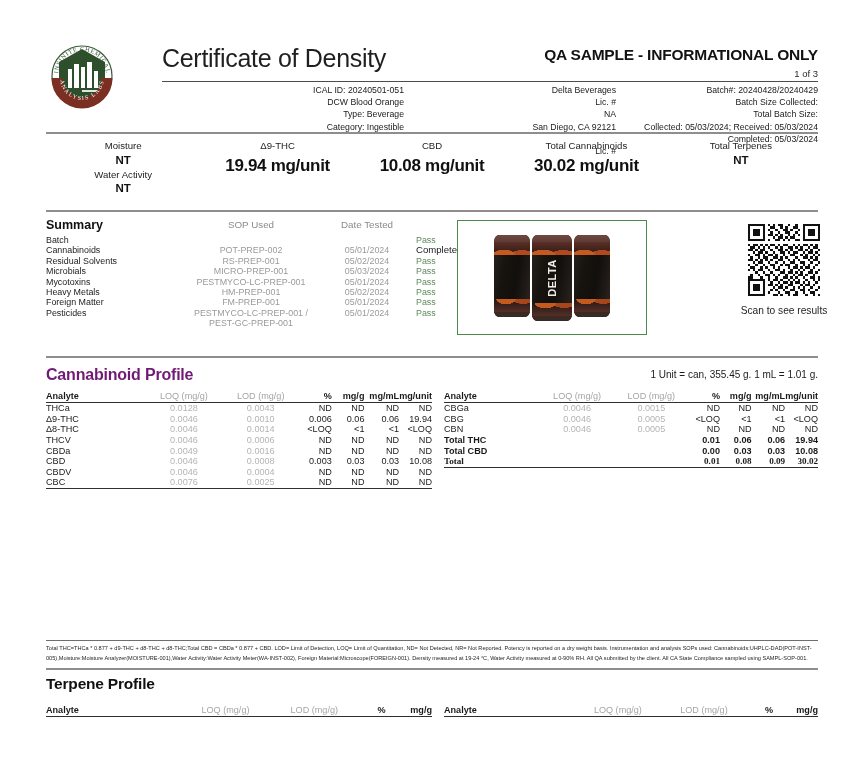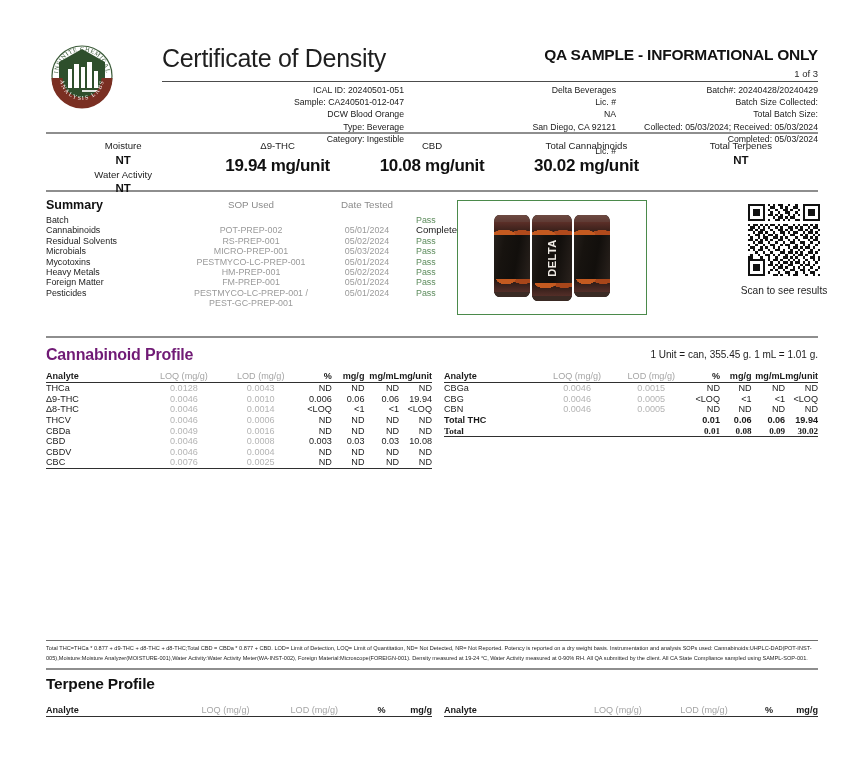--- a/index.html
+++ b/index.html
@@ -43,21 +43,21 @@
   .hdr-col.c2 { width: 212px; }
   .hdr-col.c3 { flex: 1; }
   .hdr-col div { white-space: nowrap; }
   .spacer-line { visibility: hidden; }
 
   
   .metrics {
     position: relative; margin-top: 12px;
     border-top: 2.2px solid #8e8e8e;
     border-bottom: 2.2px solid #8e8e8e;
-    height: 60px;
+    height: 80px;
     display: flex;
   }
   .metric { flex: 1; text-align: center; padding-top: 6px; position: relative; }
   .metric .m-label { font-size: 9.6px; color: #232323; line-height: 1.25; }
   .metric .m-value { font-size: 11.5px; font-weight: bold; color: #111; line-height: 1.45; }
   .metric .m-value.big { font-size: 17px; font-weight: bold; letter-spacing: -0.3px; line-height: 1.6; }
   .metric.moisture .m-label2 { font-size: 9.6px; color: #232323; line-height: 1.2; }
 
   
   .mid { position: relative; margin-top: 6px; height: 122px; }
@@ -197,21 +197,20 @@
     </div>
 
     <div class="doc-title">Certificate of Density</div>
     <div class="qa-banner">QA SAMPLE - INFORMATIONAL ONLY</div>
     <div class="page-num">1 of 3</div>
     <div class="hdr-rule"></div>
 
     <div class="hdr-cols">
       <div class="hdr-col c1">
         <div>ICAL ID: 20240501-051</div>
-        <div>Sample: CA240501-012-047</div>
         <div>DCW Blood Orange</div>
         <div>Type: Beverage</div>
         <div>Category: Ingestible</div>
       </div>
       <div class="hdr-col c2">
         <div>Delta Beverages</div>
         <div>Lic. #</div>
         <div>NA</div>
         <div>San Diego, CA 92121</div>
         <div class="spacer-line">&nbsp;</div>
@@ -744,20 +743,29 @@
             </tr>
             <tr class="total">
               <td class="analyte">Total THC</td>
               <td class="loq"></td>
               <td class="lod"></td>
               <td>0.01</td>
               <td>0.06</td>
               <td>0.06</td>
               <td>19.94</td>
             </tr>
+            <tr class="total">
+              <td class="analyte">Total CBD</td>
+              <td class="loq"></td>
+              <td class="lod"></td>
+              <td>0.00</td>
+              <td>0.03</td>
+              <td>0.03</td>
+              <td>10.08</td>
+            </tr>
             <tr class="grand">
               <td class="analyte">Total</td>
               <td class="loq"></td>
               <td class="lod"></td>
               <td>0.01</td>
               <td>0.08</td>
               <td>0.09</td>
               <td>30.02</td>
             </tr>
           </tbody>

